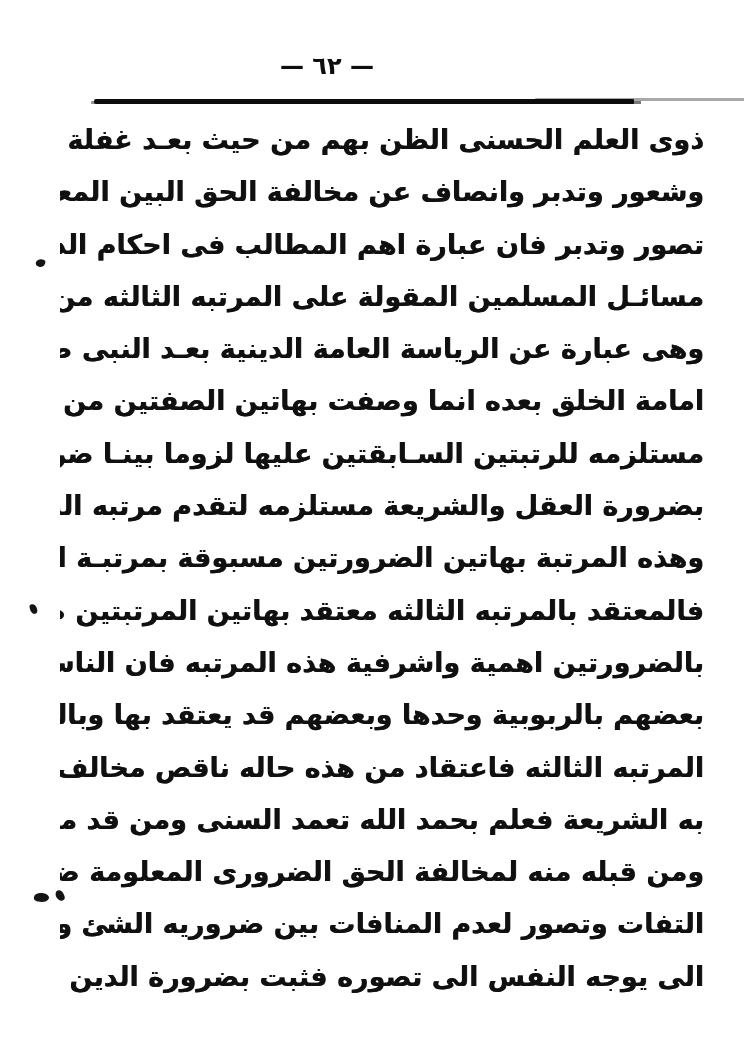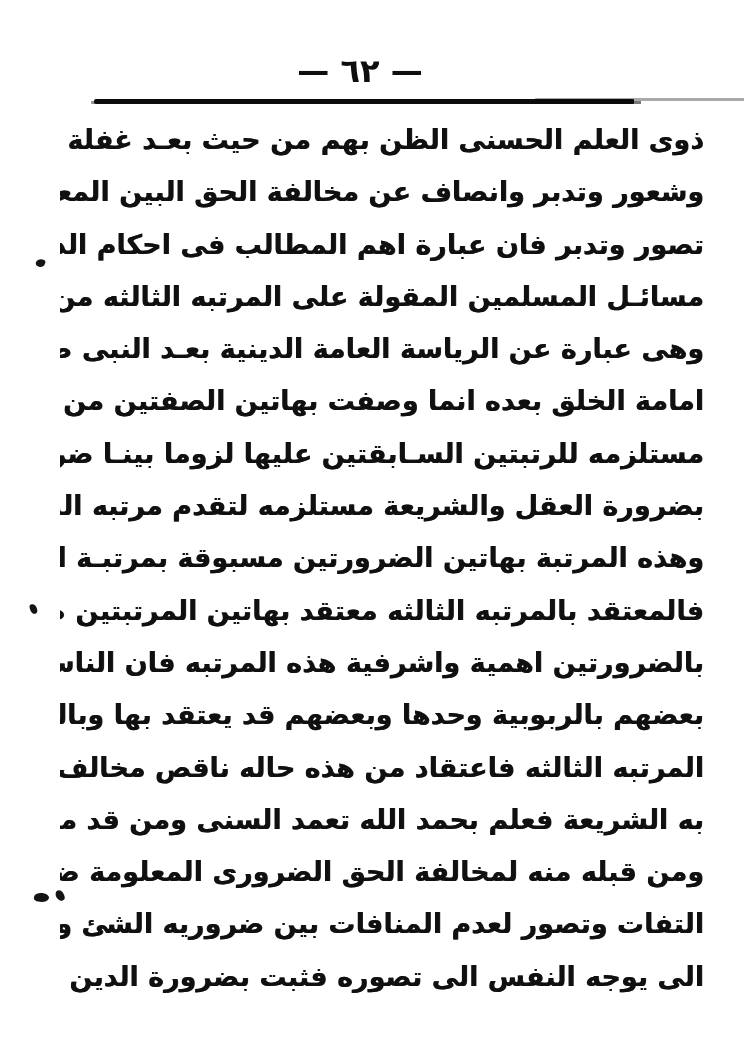--- a/index.html
+++ b/index.html
@@ -14,22 +14,22 @@
     background: #ffffff;
     overflow: hidden;
     font-family: "DejaVu Sans", sans-serif;
     color: #101010;
   }
   .page-number {
     position: absolute;
     top: 52px;
     left: 280px;
     width: 160px;
-    text-align: center;
-    font-size: 32px;
+    text-align: left;
+    font-size: 24px;
     font-weight: bold;
     letter-spacing: 4px;
     color: #0e0e0e;
     direction: rtl;
     filter: blur(0.3px);
   }
   .head-rule {
     position: absolute;
     top: 99px;
     left: 94px;

